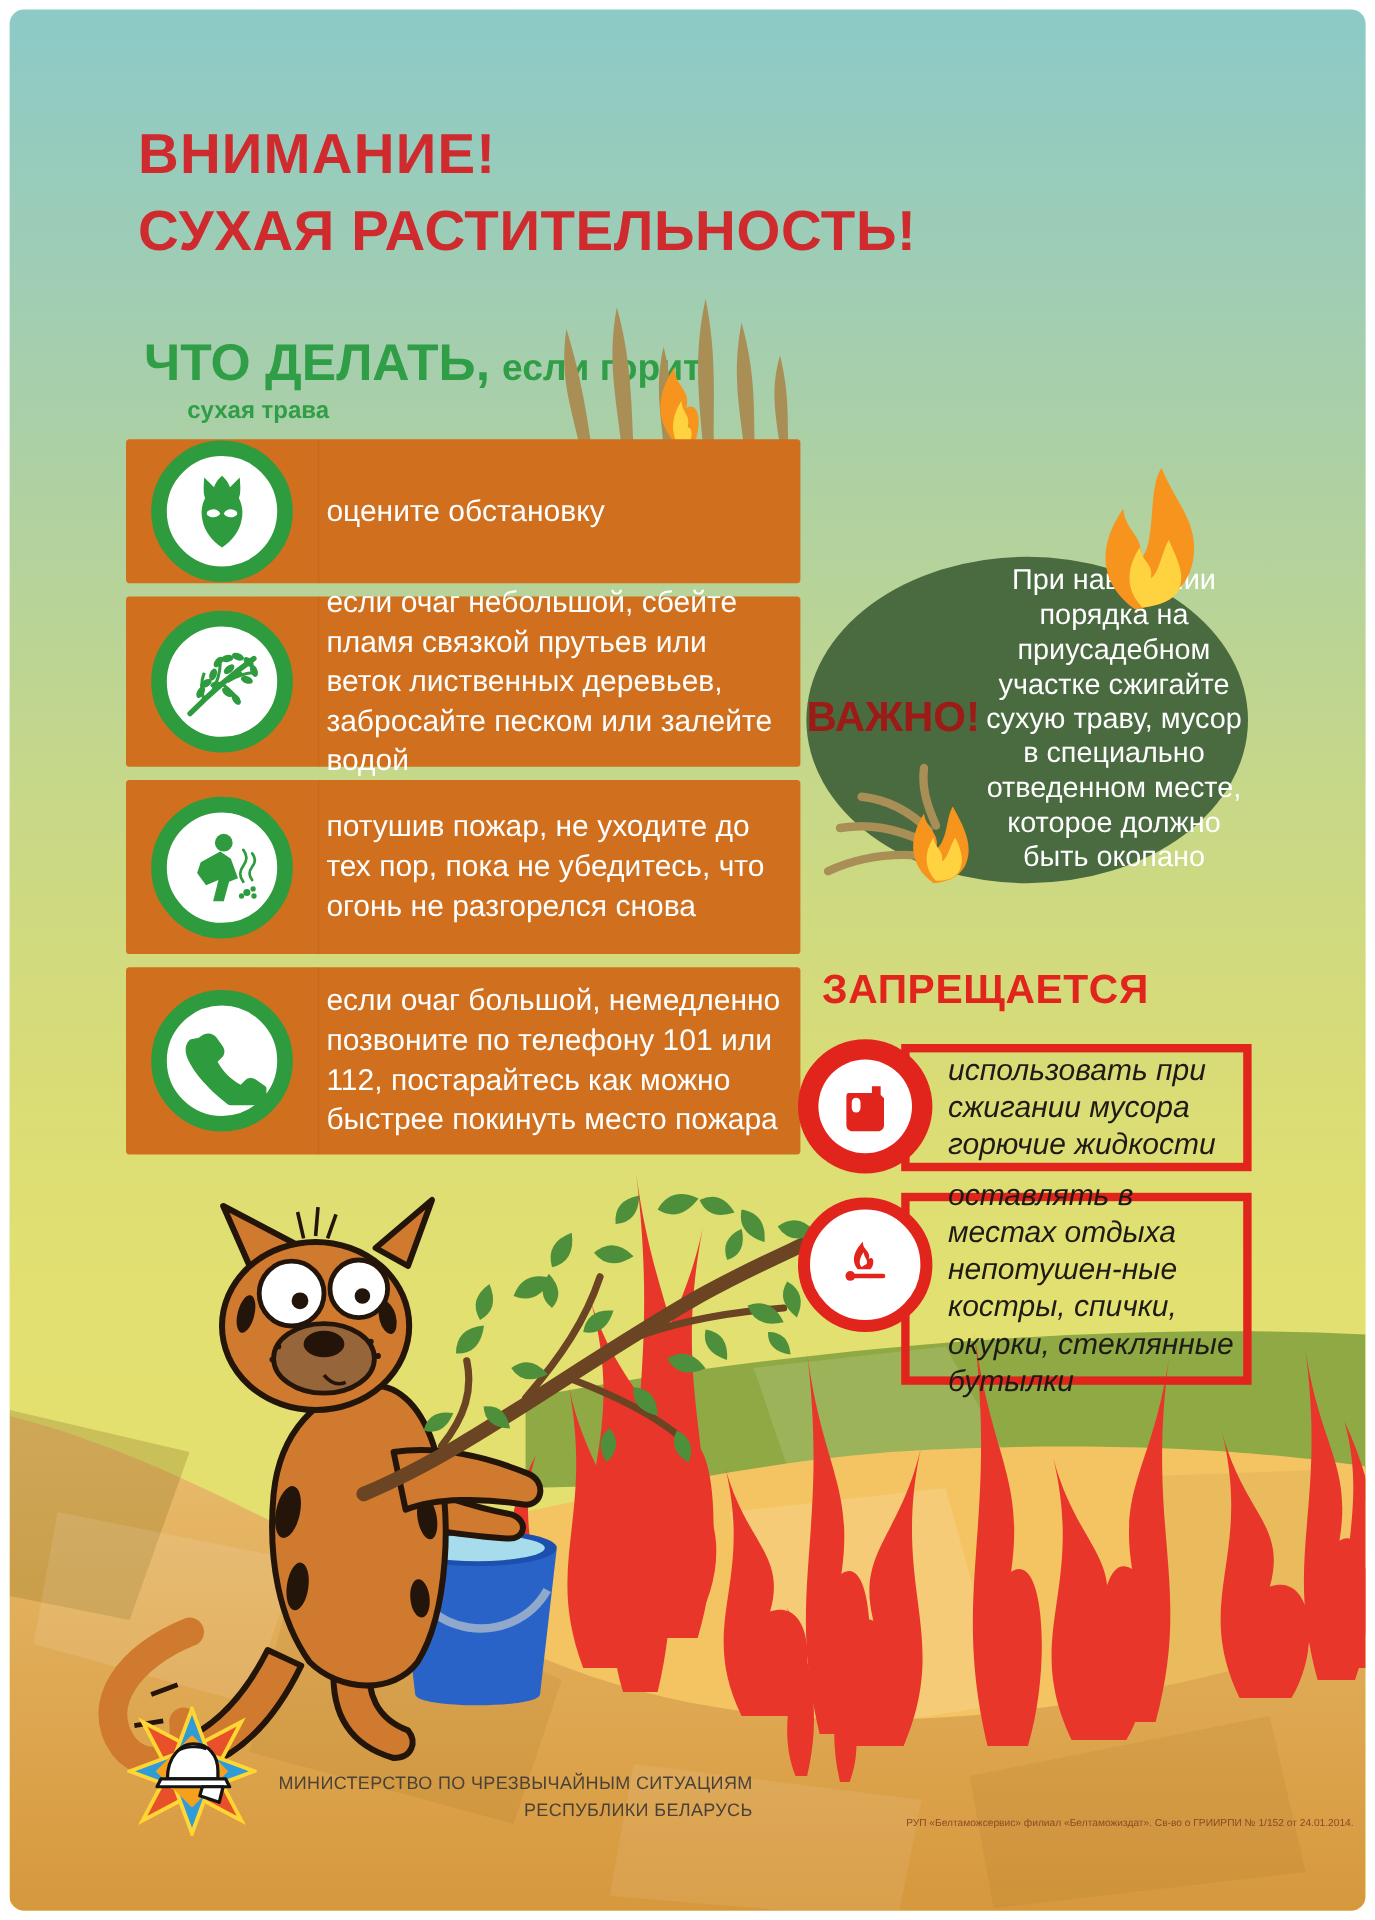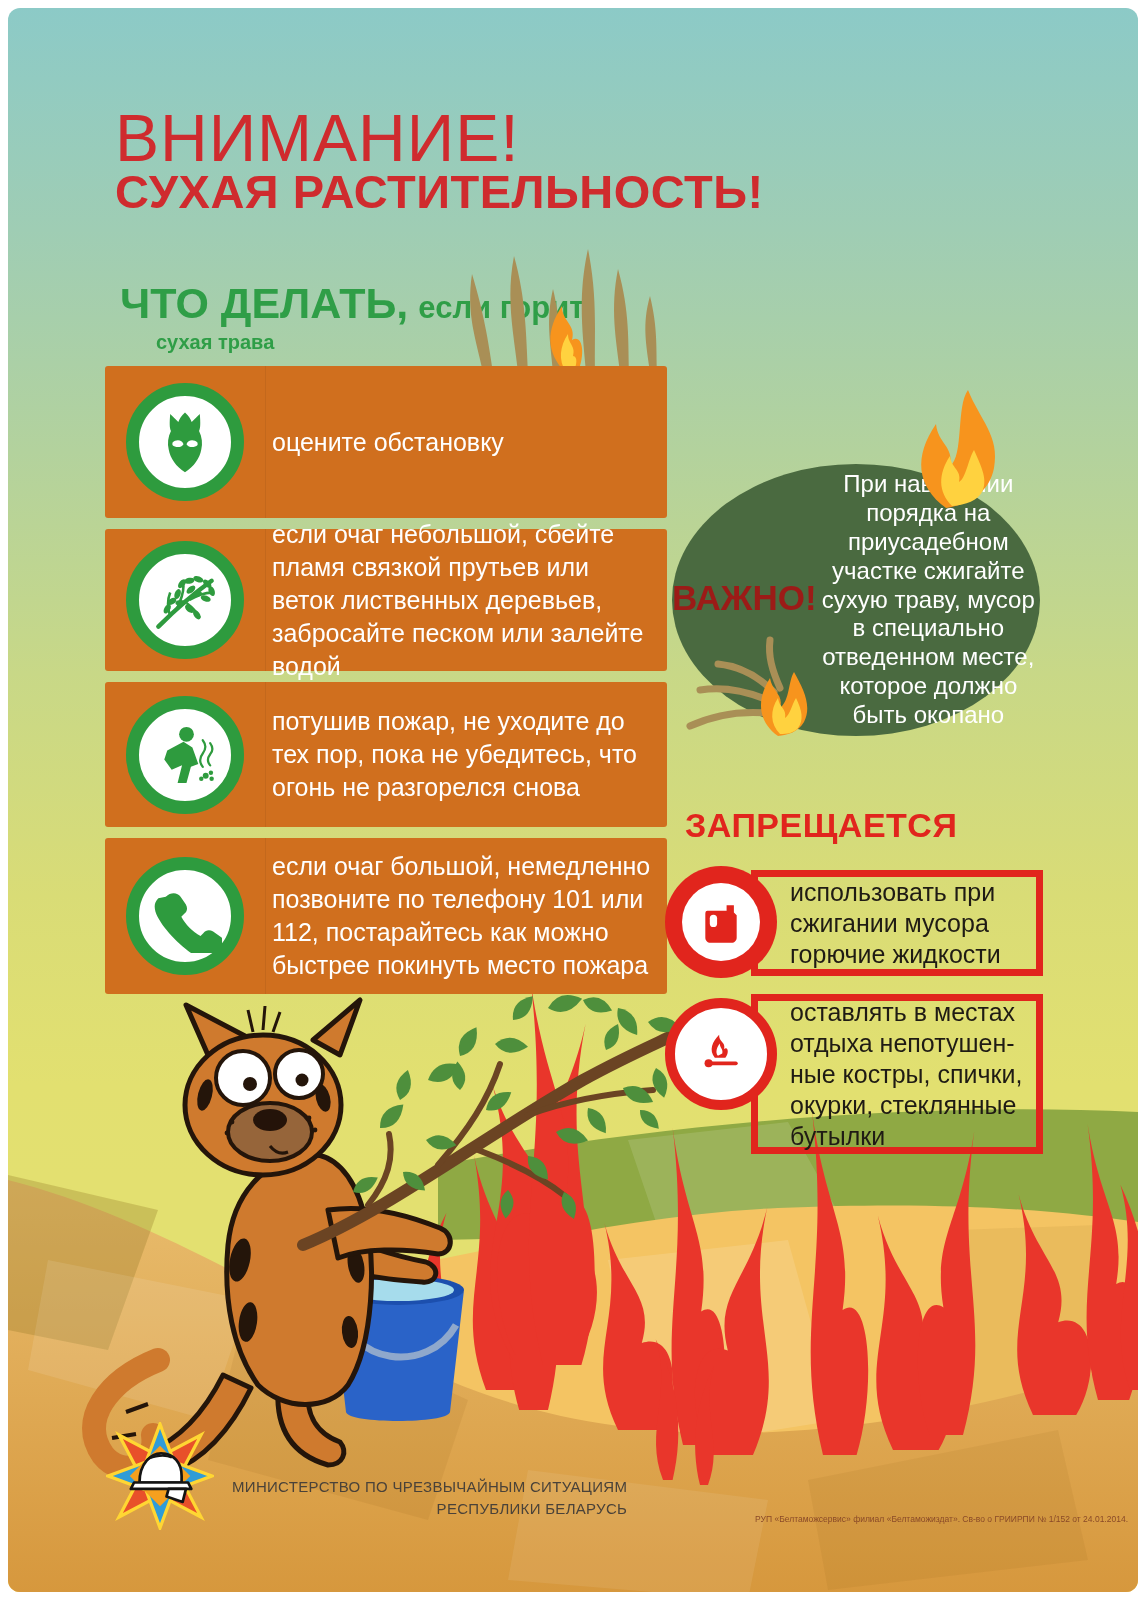--- a/index.html
+++ b/index.html
@@ -1,41 +1,41 @@
 <!DOCTYPE html>
 <html lang="ru"><head>
 <meta charset="utf-8">
 <style>
   html,body{margin:0;padding:0;background:#ffffff;}
   .poster{position:relative;width:1146px;height:1600px;background:#ffffff;overflow:hidden;
           font-family:"Liberation Sans","DejaVu Sans",sans-serif;}
   .bg{position:absolute;left:8px;top:8px;width:1130px;height:1584px;border-radius:12px;overflow:hidden;
       background:linear-gradient(180deg,#8ccac7 0%,#9fcdb4 14%,#b3d29d 28%,#c8d887 42%,#d9dc76 56%,#e2e070 68%,#e3e070 74%);}
   .abs{position:absolute;}
-  .title1{left:107px;top:92px;font-size:66px;font-weight:normal;color:#cf2b2e;letter-spacing:1px;}
+  .title1{left:107px;top:92px;font-size:47px;font-weight:bold;color:#cf2b2e;letter-spacing:1px;}
   .title2{left:107px;top:156px;font-size:47px;font-weight:bold;color:#cf2b2e;letter-spacing:0.5px;}
   .green-head{left:112px;top:270px;color:#2f9e47;line-height:1.2;}
   .green-head .big{font-size:43px;font-weight:bold;}
   .green-head .small{font-size:31px;font-weight:bold;margin-left:10px;}
   .green-head .line2{font-size:20px;font-weight:bold;margin-left:36px;}
   .steps{left:97px;top:358px;width:562px;}
   .step{position:relative;width:562px;background:#d06f1e;border-radius:3px;margin-bottom:11px;
         display:flex;align-items:center;}
   .step .icon-col{flex:0 0 160px;display:flex;justify-content:center;border-right:1px solid rgba(0,0,0,0.06);
         align-self:stretch;align-items:center;}
   .badge{width:118px;height:118px;border-radius:50%;background:#ffffff;border:13px solid #2e9b3e;
          box-sizing:border-box;display:flex;align-items:center;justify-content:center;}
   .badge svg{width:74px;height:74px;}
   .step .txt{color:#ffffff;font-size:25px;line-height:1.32;width:386px;padding-right:10px;margin-left:6px;}
   .oval{left:664px;top:456px;width:368px;height:272px;background:#4a6a40;border-radius:50%;
         display:flex;flex-direction:row;align-items:center;justify-content:center;text-align:center;}
   .oval .vh{color:#9c1b17;font-size:35px;font-weight:bold;margin-bottom:4px;}
   .oval .vt{color:#ffffff;font-size:24px;line-height:1.2;width:312px;}
   .forb-head{left:677px;top:798px;font-size:34px;font-weight:bold;color:#e1251d;letter-spacing:0.5px;}
-  .forb-item{position:absolute;}
+  .forb-item{position:absolute;font-style:italic;}
   .forb-box{position:absolute;border:7px solid #e1251d;background:transparent;box-sizing:border-box;
             display:flex;align-items:center;}
   .forb-box .txt{color:#1f1b14;font-size:25px;line-height:1.24;padding-left:32px;padding-right:6px;}
   .ring-filled{position:absolute;width:112px;height:112px;border-radius:50%;background:#e1251d;
                display:flex;align-items:center;justify-content:center;}
   .ring-filled .inner{width:78px;height:78px;border-radius:50%;background:#ffffff;
                display:flex;align-items:center;justify-content:center;}
   .ring-thin{position:absolute;width:112px;height:112px;border-radius:50%;background:#ffffff;
              border:10px solid #e1251d;box-sizing:border-box;
              display:flex;align-items:center;justify-content:center;}
@@ -185,21 +185,21 @@
         <path d="M128,128 C124,85 120,50 130,5 C140,55 136,92 137,128 Z"></path>
         <path d="M162,128 C158,95 152,65 160,25 C172,68 170,98 171,128 Z"></path>
         <path d="M192,128 C188,100 184,80 192,52 C200,85 198,105 199,128 Z"></path>
       </g>
       <path d="M107,128 C88,108 88,86 104,62 C104,78 118,80 114,96 C124,90 128,108 120,128 Z" fill="#f7941d"></path>
       <path d="M108,128 C100,116 102,102 110,90 C110,100 118,102 115,112 C120,112 119,122 115,128 Z" fill="#ffd23f"></path>
     </svg>
 
     <div class="abs steps">
 
-      <div class="step" style="height:152px;">
+      <div class="step" style="height:120px;">
         <div class="icon-col">
           <div class="badge">
             <svg viewBox="0 0 100 100">
                 <path fill="#2e9b3e" d="M50,10 C45,14 42,20 41,23 L30,12 C29,24 29,31 31,35 C27,43 26,52 28,60 C30,72 38,83 50,91 C62,83 70,72 72,60 C74,52 73,43 69,35 C71,31 71,24 70,12 L59,23 C58,20 55,14 50,10 Z"></path>
                 <path fill="#ffffff" d="M33,51 C38,46 46,47 48,53 C45,58 37,58 33,54 Z M67,51 C62,46 54,47 52,53 C55,58 63,58 67,54 Z"></path>
               </svg>
           </div>
         </div>
         <div class="txt">оцените обстановку</div>
       </div>

